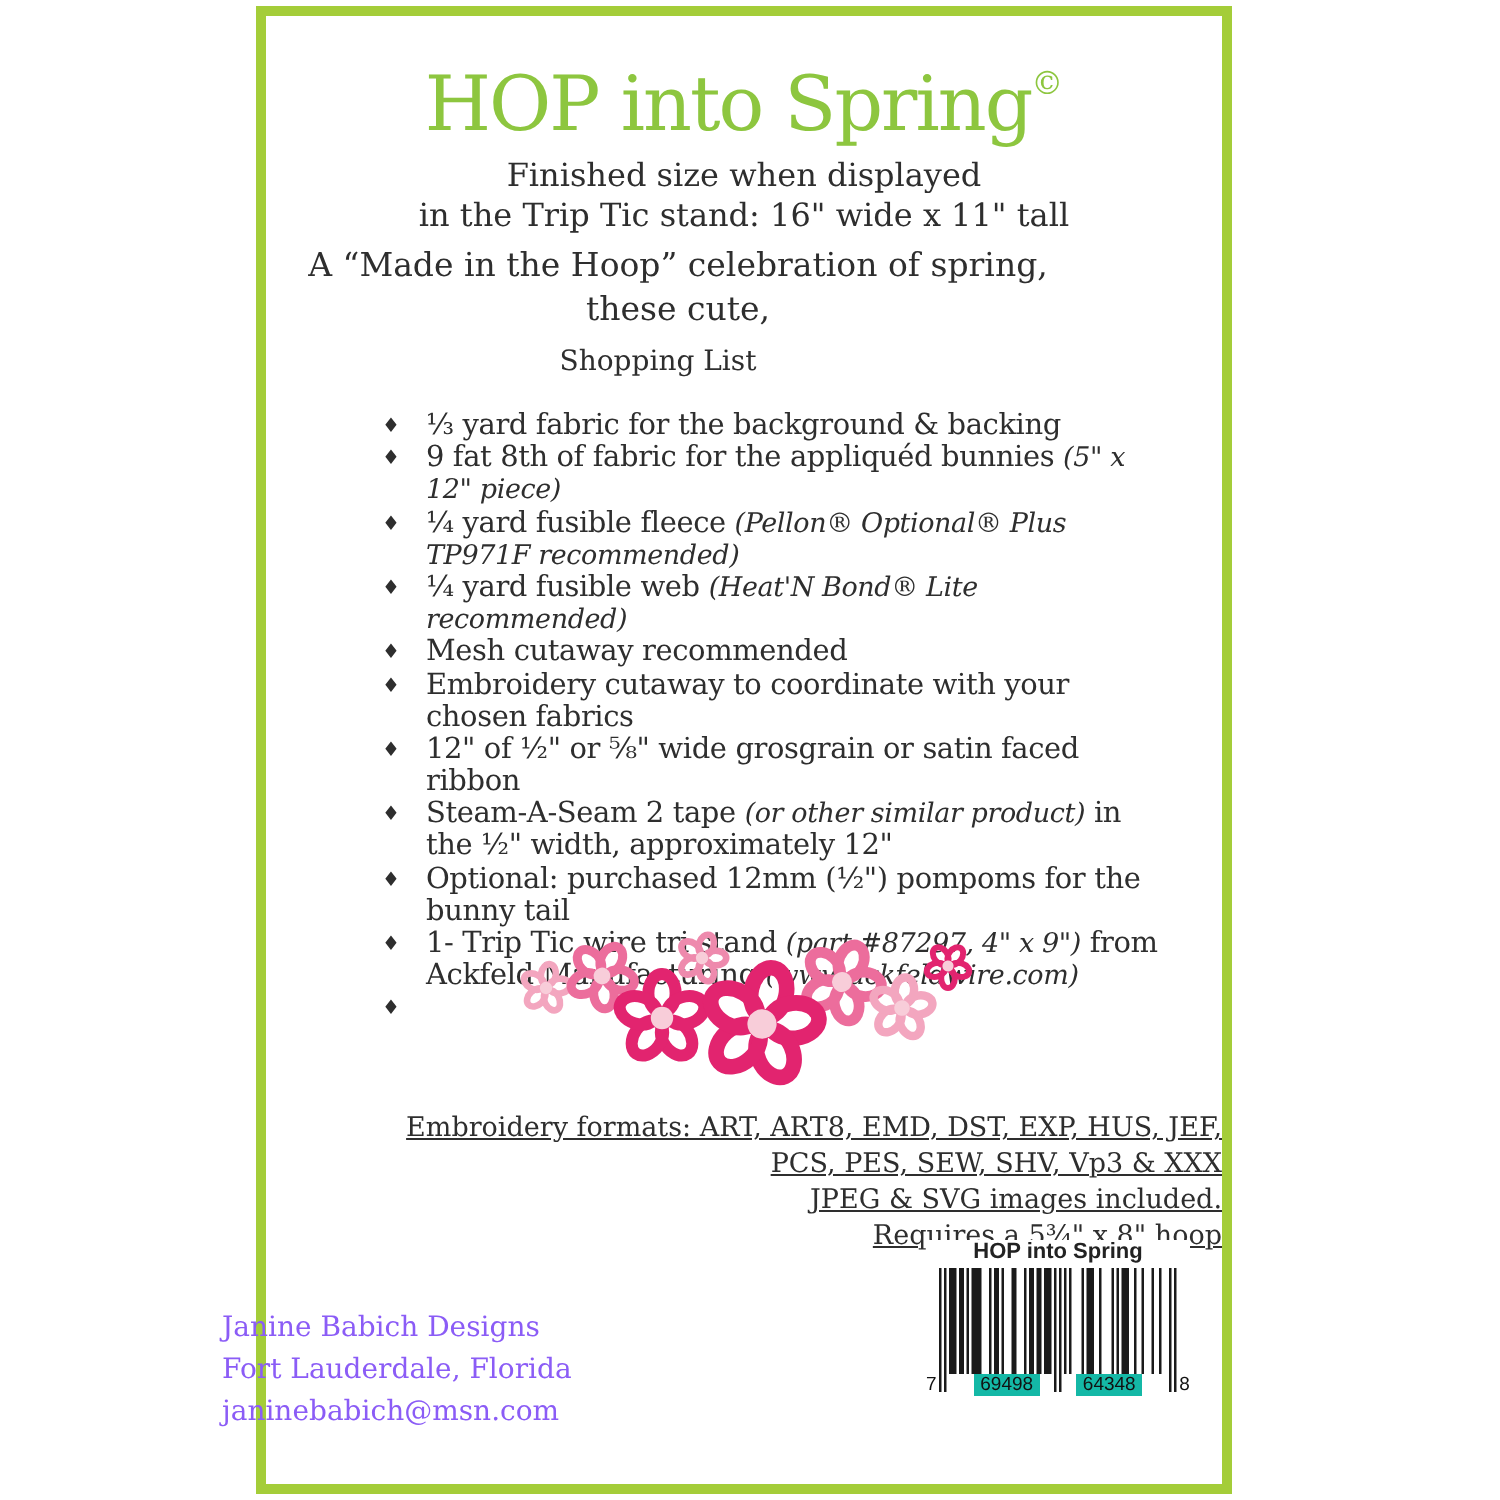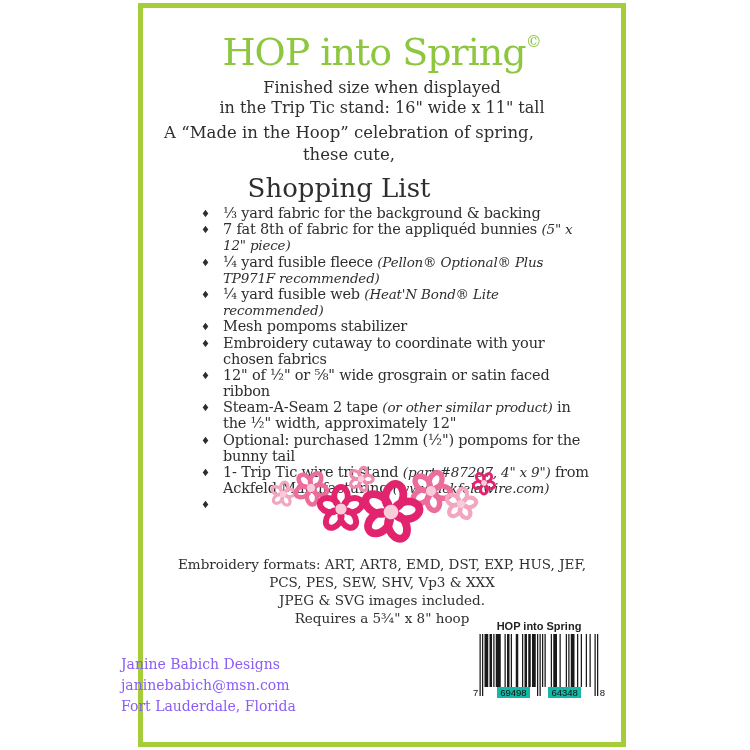--- a/index.html
+++ b/index.html
@@ -5,50 +5,50 @@
   :root{
     --green:#a4cd39;
     --title-green:#8dc63f;
     --ink:#2e2e2e;
   }
   *{margin:0;padding:0;box-sizing:border-box;}
   html,body{width:750px;height:750px;background:#ffffff;overflow:hidden;}
   body{font-family:"DejaVu Serif","Liberation Serif",serif;color:var(--ink);position:relative;}
 
   .card{
-    position:absolute;left:138px;top:3px;width:488px;height:744px;
+    position:absolute;left:128px;top:3px;width:488px;height:744px;
     border:5px solid var(--green);background:#fff;
   }
   .abs{position:absolute;}
 
   .title{
     top:22px;left:0;width:478px;text-align:center;
     font-size:38px;font-weight:normal;color:var(--title-green);
     letter-spacing:-1px;white-space:nowrap;
   }
   .title .cp{font-size:0.42em;vertical-align:18px;letter-spacing:0;}
 
   .subtitle{top:70px;left:0;width:478px;text-align:center;font-size:16px;line-height:1.28;}
   .intro{top:114px;left:0;width:412px;text-align:center;font-size:16.5px;line-height:1.36;}
 
-  .sl-heading{top:165px;left:0;width:392px;text-align:center;font-size:26px;font-weight:normal;}
+  .sl-heading{top:165px;left:0;width:392px;text-align:center;font-size:14px;font-weight:normal;}
 
   .sl-list{
     top:198px;left:56px;width:396px;list-style:none;
     font-size:14.5px;line-height:15.9px;letter-spacing:-0.2px;
   }
   .sl-item{position:relative;padding-left:24px;margin-bottom:0.5px;}
   .sl-item .bullet{
     position:absolute;left:2px;top:1px;font-size:10px;line-height:14px;color:var(--ink);
   }
   .sl-item .it{font-style:italic;font-size:13.5px;}
 
   .flowers{top:452px;left:110px;}
 
-  .formats{top:548px;left:0;width:478px;text-align:center;font-size:13.5px;line-height:1.33;}
+  .formats{top:548px;left:0;width:478px;text-align:right;font-size:13.5px;line-height:1.33;text-decoration:underline;}
 
   .publisher{top:646px;left:-22px;width:478px;text-align:left;font-size:14px;line-height:1.5;color:#8b5cf6;}
 
   .barcode-box{top:612px;left:330px;width:132px;background:#fff;text-align:center;}
   .bc-label{font-family:"Liberation Sans","DejaVu Sans",sans-serif;font-weight:bold;font-size:11px;color:#222;margin-bottom:2px;}
   .bc-bars{display:block;margin:0 auto;}
   .bc-nums{
     display:flex;justify-content:space-between;align-items:flex-end;
     font-family:"Liberation Sans","DejaVu Sans",sans-serif;font-size:9.5px;color:#111;
     margin-top:-9px;padding:0 0px;
@@ -69,24 +69,24 @@
   </div>
 
   <div class="abs intro">
     <div>A “Made in the Hoop” celebration of spring, these cute,</div>
   </div>
 
   <h2 class="abs sl-heading">Shopping List</h2>
 
   <ul class="abs sl-list">
       <li class="sl-item"><span class="bullet">♦</span><span>⅓  yard fabric for the background &amp; backing</span></li>
-      <li class="sl-item"><span class="bullet">♦</span><span>7 fat 8th of fabric for the appliquéd bunnies </span><span class="it">(5" x 12" piece)</span></li>
+      <li class="sl-item"><span class="bullet">♦</span><span>9 fat 8th of fabric for the appliquéd bunnies </span><span class="it">(5" x 12" piece)</span></li>
       <li class="sl-item"><span class="bullet">♦</span><span>¼ yard fusible fleece </span><span class="it">(Pellon® Optional® Plus TP971F recommended)</span></li>
       <li class="sl-item"><span class="bullet">♦</span><span>¼ yard fusible web </span><span class="it">(Heat'N Bond® Lite recommended)</span></li>
-      <li class="sl-item"><span class="bullet">♦</span><span>Mesh pompoms stabilizer</span></li>
+      <li class="sl-item"><span class="bullet">♦</span><span>Mesh cutaway recommended</span></li>
       <li class="sl-item"><span class="bullet">♦</span><span>Embroidery cutaway to coordinate with your chosen fabrics</span></li>
       <li class="sl-item"><span class="bullet">♦</span><span>12" of ½" or ⅝" wide grosgrain or satin faced ribbon</span></li>
       <li class="sl-item"><span class="bullet">♦</span><span>Steam-A-Seam 2 tape </span><span class="it">(or other similar product)</span><span> in the ½" width, approximately 12"</span></li>
       <li class="sl-item"><span class="bullet">♦</span><span>Optional: purchased 12mm (½") pompoms for the bunny tail</span></li>
       <li class="sl-item"><span class="bullet">♦</span><span>1- Trip Tic wire tri stand </span><span class="it">(part #87297, 4" x 9")</span><span> from Ackfeld Manufacturing </span><span class="it">(www.ackfeldwire.com)</span></li>
       <li class="sl-item">
         <span class="bullet">♦</span>
       </li>
     </ul>
 
@@ -159,22 +159,22 @@
 
   <div class="abs formats">
       <div>Embroidery formats: ART, ART8, EMD, DST, EXP, HUS, JEF,</div>
       <div>PCS, PES, SEW, SHV, Vp3 &amp; XXX</div>
       <div>JPEG &amp; SVG images included.</div>
       <div>Requires a 5¾" x 8" hoop</div>
     </div>
 
   <div class="abs publisher">
     <div>Janine Babich Designs</div>
+    <div>Fort Lauderdale, Florida</div>
     <div>janinebabich@msn.com</div>
-    <div>Fort Lauderdale, Florida</div>
   </div>
 
   <div class="abs barcode-box">
     <div class="bc-label">HOP into Spring</div>
     <svg class="bc-bars" width="122" height="62" viewBox="0 0 122 62">
         <rect x="1.50" y="0" width="1.25" height="62" fill="#1a1a1a"></rect>
         <rect x="4.00" y="0" width="1.25" height="62" fill="#1a1a1a"></rect>
         <rect x="6.50" y="0" width="3.75" height="53" fill="#1a1a1a"></rect>
         <rect x="11.50" y="0" width="2.50" height="53" fill="#1a1a1a"></rect>
         <rect x="15.25" y="0" width="1.25" height="53" fill="#1a1a1a"></rect>

